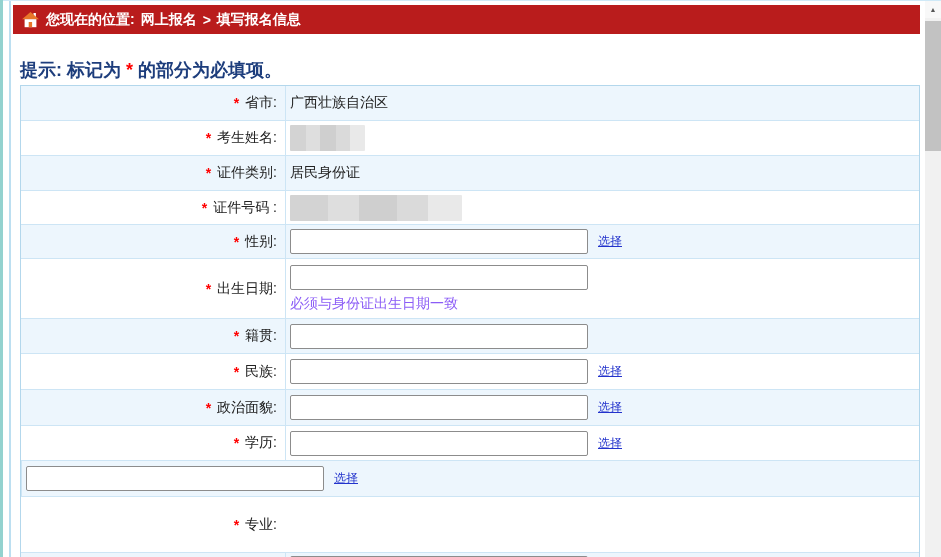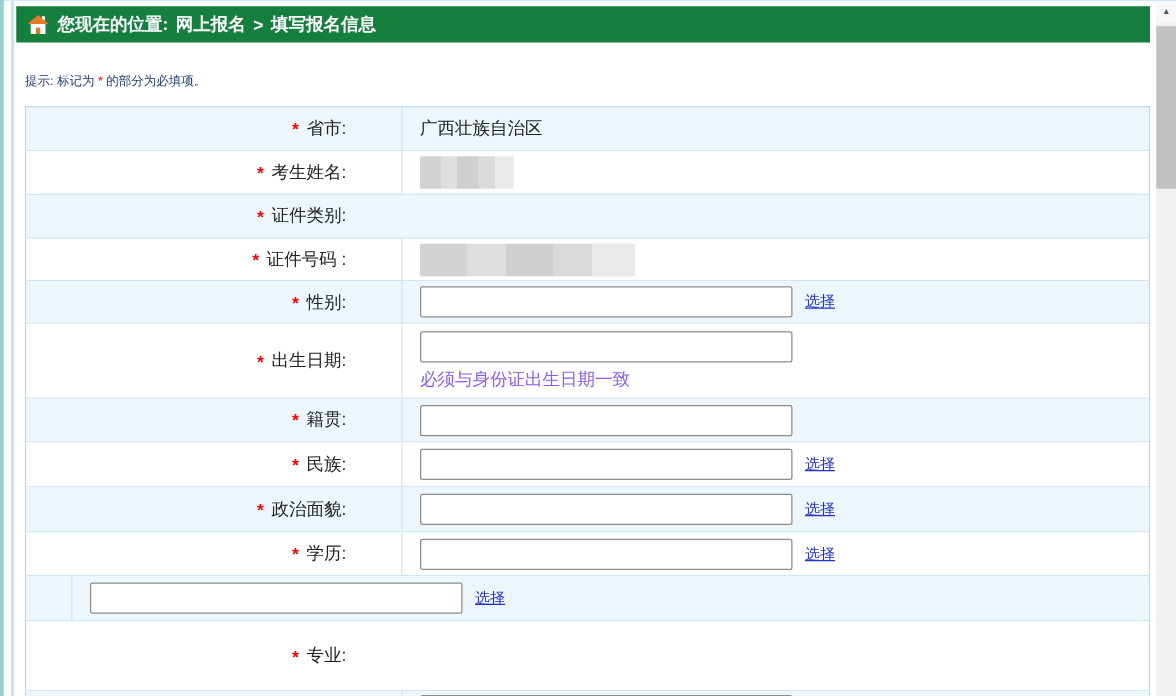--- a/index.html
+++ b/index.html
@@ -8,49 +8,49 @@
     background:#ffffff;
     font-family:"Liberation Sans","DejaVu Sans",sans-serif;
   }
   .top-line { position:absolute; left:0; top:0; width:941px; height:1px; background:#cfe9f7; }
   .accent-teal { position:absolute; left:0; top:0; width:3px; height:557px; background:#93d2cf; }
   .accent-blue { position:absolute; left:9px; top:1px; width:2px; height:556px; background:#bcdff1; }
 
   
   .header-bar {
     position:absolute; left:13px; top:5px; width:907px; height:29px;
-    background:#15803d; color:#ffffff; display:flex; align-items:center;
+    background:#b91c1c; color:#ffffff; display:flex; align-items:center;
     font-size:14px; font-weight:bold;
   }
   .header-bar .home { margin:0 7px 0 9px; display:flex; align-items:center; }
   .header-bar span, .header-bar a { margin-right:6px; white-space:pre; }
   .header-bar a { color:#ffffff; text-decoration:none; cursor:pointer; }
 
   
-  .tip { position:absolute; left:20px; top:58px; font-size:10px; font-weight:normal; color:#1d3d7c; }
+  .tip { position:absolute; left:20px; top:58px; font-size:18px; font-weight:bold; color:#1d3d7c; }
   .tip .star { color:#ff0000; }
 
   
   .form-table {
     position:absolute; left:20px; top:85px; width:900px; height:472px;
     border:1px solid #b3d7ec; border-bottom:none; box-sizing:border-box;
     overflow:hidden; background:#ffffff;
   }
   .row { display:flex; box-sizing:border-box; border-bottom:1px solid #cde5f5; background:#ffffff; }
   .row.alt { background:#edf6fd; }
   .cell-label {
     flex:0 0 264px; width:264px; box-sizing:border-box;
     display:flex; align-items:center; justify-content:flex-end; padding-right:8px;
     font-size:14px; color:#222222;
   }
   .cell-label .star { color:#ff0000; font-weight:bold; margin-right:6px; }
   .cell-value {
     flex:1; box-sizing:border-box; border-left:1px solid #cde5f5;
-    display:flex; flex-direction:column; justify-content:center; padding-left:14px;
-    font-size:14px; color:#222222;margin-left:36px;
+    display:flex; flex-direction:column; justify-content:center; padding-left:4px;
+    font-size:14px; color:#222222;
   }
   .input-line { display:flex; align-items:center; }
   .txt {
     width:298px; height:25px; box-sizing:border-box;
     border:1px solid #8c8c8c; border-radius:2px; background:#ffffff;
     outline:none; font-size:13px; padding:0 4px;
     font-family:"Liberation Sans","DejaVu Sans",sans-serif;
   }
   .sel { color:#2333cc; text-decoration:underline; margin-left:10px; font-size:12px; cursor:pointer; }
   .note { color:#8b5cf6; font-size:14px; margin-top:5px; }
@@ -120,20 +120,27 @@
 
       </div>
 
     </div>
   </div>
     <div class="row alt" style="height: 35px;">
     <div class="cell-label">
       <span class="star">*</span>
       <span class="lbl">证件类别:</span>
     </div>
+    <div class="cell-value">
+      <div class="input-line">
+        <span class="static-val">居民身份证</span>
+
+      </div>
+
+    </div>
   </div>
     <div class="row" style="height: 34px;">
     <div class="cell-label">
       <span class="star">*</span>
       <span class="lbl">证件号码 :</span>
     </div>
     <div class="cell-value">
       <div class="input-line">
 
         <span class="redacted" style="width: 172px;"></span>

